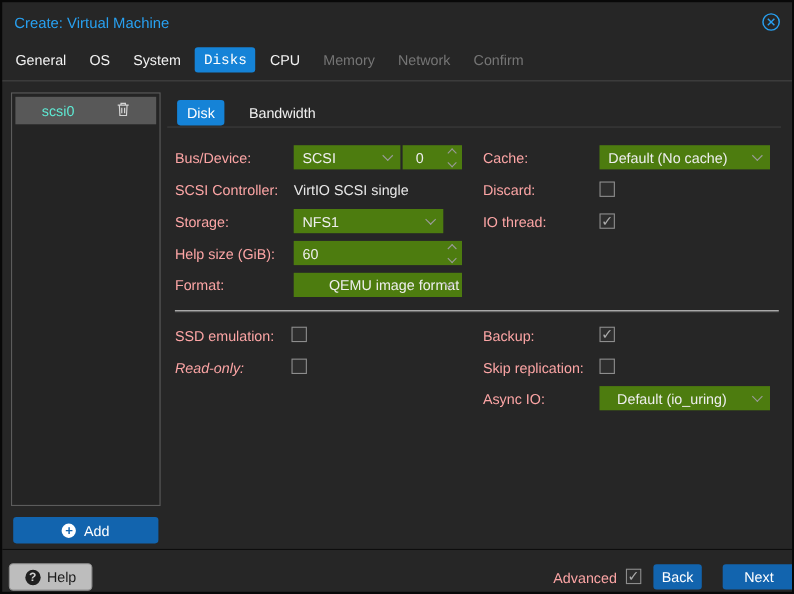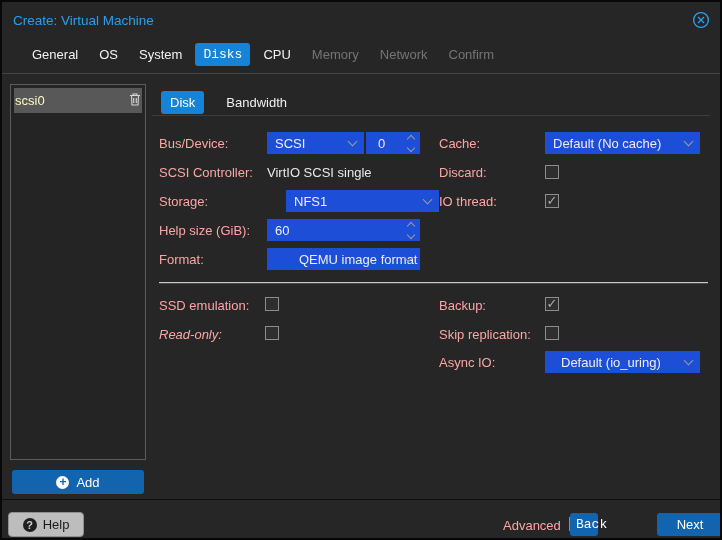--- a/index.html
+++ b/index.html
@@ -2,79 +2,79 @@
 <html><head>
 <meta charset="utf-8">
 <style>
   html,body{margin:0;padding:0;background:#1b1b1b;}
   .dialog{position:relative;width:722px;height:540px;box-sizing:border-box;background:#262626;
     border:2px solid #080808;font-family:"Liberation Sans",sans-serif;font-size:13px;color:#dcdcdc;overflow:hidden;}
   
   .title{position:absolute;left:11px;top:11px;color:#28a0f0;font-size:13.5px;}
   .close{position:absolute;right:10px;top:9px;width:18px;height:18px;cursor:pointer;}
   
-  .tabstrip{position:absolute;left:22px;top:41px;display:flex;gap:5px;}
+  .tabstrip{position:absolute;left:4px;top:41px;display:flex;gap:5px;}
   .tab{padding:4px 8px;border-radius:3px;color:#f2f2f2;cursor:pointer;white-space:nowrap;}
   .tab.active{background:#1583d7;color:#fff;font-family:Liberation Mono, monospace;}
   .tab.disabled{color:#757575;}
   
   .hline{position:absolute;height:1px;}
   .main-top{left:0;right:0;top:71px;background:#454545;}
   .subtab-line{left:150px;right:10px;top:113px;background:#3d3d3d;}
   .panel-bottom{left:0;right:0;top:497px;background:#0d0d0d;}
   .separator{position:absolute;left:157px;right:12px;top:280px;height:1px;background:#c9c9c9;box-shadow:0 1px 0 #4a4a4a;}
   
   .sidebar{position:absolute;left:8px;top:82px;width:136px;height:376px;border:1px solid #5c5c5c;
     background:#242424;box-sizing:border-box;padding:3px;}
-  .sidebar-item{height:25px;background:#585858;color:#fef9c3;display:flex;align-items:center;
-    justify-content:space-between;padding:0 1px;cursor:pointer;}
+  .sidebar-item{height:25px;background:#585858;color:#5eead4;display:flex;align-items:center;
+    justify-content:space-between;padding:0 24px;cursor:pointer;}
   .add-btn{position:absolute;left:10px;top:468px;width:132px;height:24px;background:#1264ae;border:none;
     border-radius:3px;color:#fff;font:inherit;display:flex;align-items:center;justify-content:center;gap:7px;cursor:pointer;}
   .add-ico{width:13px;height:13px;border-radius:50%;background:#fff;color:#1264ae;font-weight:bold;
     font-size:12px;line-height:13px;text-align:center;display:inline-block;}
   
   .subtabs{position:absolute;left:159px;top:89px;display:flex;gap:13px;align-items:center;}
   .subtab{padding:4px 9px;border-radius:3px;cursor:pointer;color:#f0f0f0;}
   .subtab.active{background:#1583d7;color:#fff;}
   
   .lbl{position:absolute;color:#fca5a5;white-space:nowrap;}
   .val{position:absolute;color:#e8e8e8;white-space:nowrap;}
-  .field{position:absolute;height:22px;background:#1d4ed8;box-sizing:border-box;display:flex;align-items:center;
+  .field{position:absolute;height:22px;background:#4d7c0f;box-sizing:border-box;display:flex;align-items:center;
     padding:0 22px 0 8px;color:#eee;cursor:pointer;white-space:nowrap;}
   .chev{position:absolute;right:8px;top:6px;width:6px;height:6px;border-right:1.5px solid #9b9b9b;
     border-bottom:1.5px solid #9b9b9b;transform:rotate(45deg);}
   .spinner{position:absolute;right:6px;top:4px;display:flex;flex-direction:column;gap:3px;}
   .chev-up{width:5px;height:5px;border-left:1.5px solid #9b9b9b;border-top:1.5px solid #9b9b9b;transform:rotate(45deg);display:block;}
   .chev-dn{width:5px;height:5px;border-right:1.5px solid #9b9b9b;border-bottom:1.5px solid #9b9b9b;transform:rotate(45deg);display:block;}
   .cb{position:absolute;width:14px;height:14px;border:1px solid #8d8d8d;background:#2e2e2e;box-sizing:border-box;
     cursor:pointer;color:#ababab;font-size:13px;line-height:12px;text-align:center;}
   .cb.checked::after{content:"\2713";}
   .f-bus{left:265px;top:130px;width:97px;}
   .f-busnum{left:364px;top:130px;width:54px;padding:0 18px 0 12px;}
-  .f-storage{left:265px;top:188px;width:153px;margin-left:19px;}
+  .f-storage{left:265px;top:188px;width:136px;}
   .f-size{left:265px;top:217px;width:153px;}
   .f-format{left:265px;top:246px;width:153px;padding-left:32px;}
   .f-cache{left:543px;top:130px;width:155px;}
   .f-async{left:543px;top:349px;width:155px;padding-left:16px;}
   .l-bus{left:157px;top:134px;} .l-ctrl{left:157px;top:163px;} .v-ctrl{left:265px;top:163px;}
   .l-storage{left:157px;top:192px;} .l-size{left:157px;top:221px;} .l-format{left:157px;top:250px;}
   .l-cache{left:437px;top:134px;} .l-discard{left:437px;top:163px;} .l-iothread{left:437px;top:192px;}
   .l-ssd{left:157px;top:296px;} .l-ro{left:157px;top:325px;font-style:italic;}
   .l-backup{left:437px;top:296px;} .l-skip{left:437px;top:325px;} .l-async{left:437px;top:353px;text-align:center;}
   .c-discard{left:543px;top:163px;} .c-iothread{left:543px;top:192px;}
   .c-ssd{left:263px;top:295px;} .c-ro{left:263px;top:324px;}
   .c-backup{left:543px;top:295px;} .c-skip{left:543px;top:324px;} .c-adv{left:567px;top:515px;}
   
   .help-btn{position:absolute;left:6px;top:510px;width:76px;height:25px;background:#bdbdbd;border:1px solid #909090;
     border-radius:4px;color:#1b1b1b;font:inherit;display:flex;align-items:center;justify-content:center;gap:6px;cursor:pointer;}
   .help-ico{width:14px;height:14px;border-radius:50%;background:#1f1f1f;color:#cfcfcf;font-size:11px;
     font-weight:bold;line-height:14px;text-align:center;display:inline-block;}
   .adv-label{position:absolute;left:501px;top:516px;}
   .btn-blue{position:absolute;height:23px;background:#1264ae;border:none;border-radius:3px;color:#fff;font:inherit;cursor:pointer;}
-  .back-btn{left:568px;top:511px;width:28px;font-family:Liberation Mono, monospace;}
+  .back-btn{left:592px;top:511px;width:44px;}
   .next-btn{left:655px;top:511px;width:66px;}
 </style>
 </head>
 <body>
 
 <div class="dialog">
 
   <span class="title">Create: Virtual Machine</span>
   <span class="close">
     <svg width="18" height="18" viewBox="0 0 18 18">

